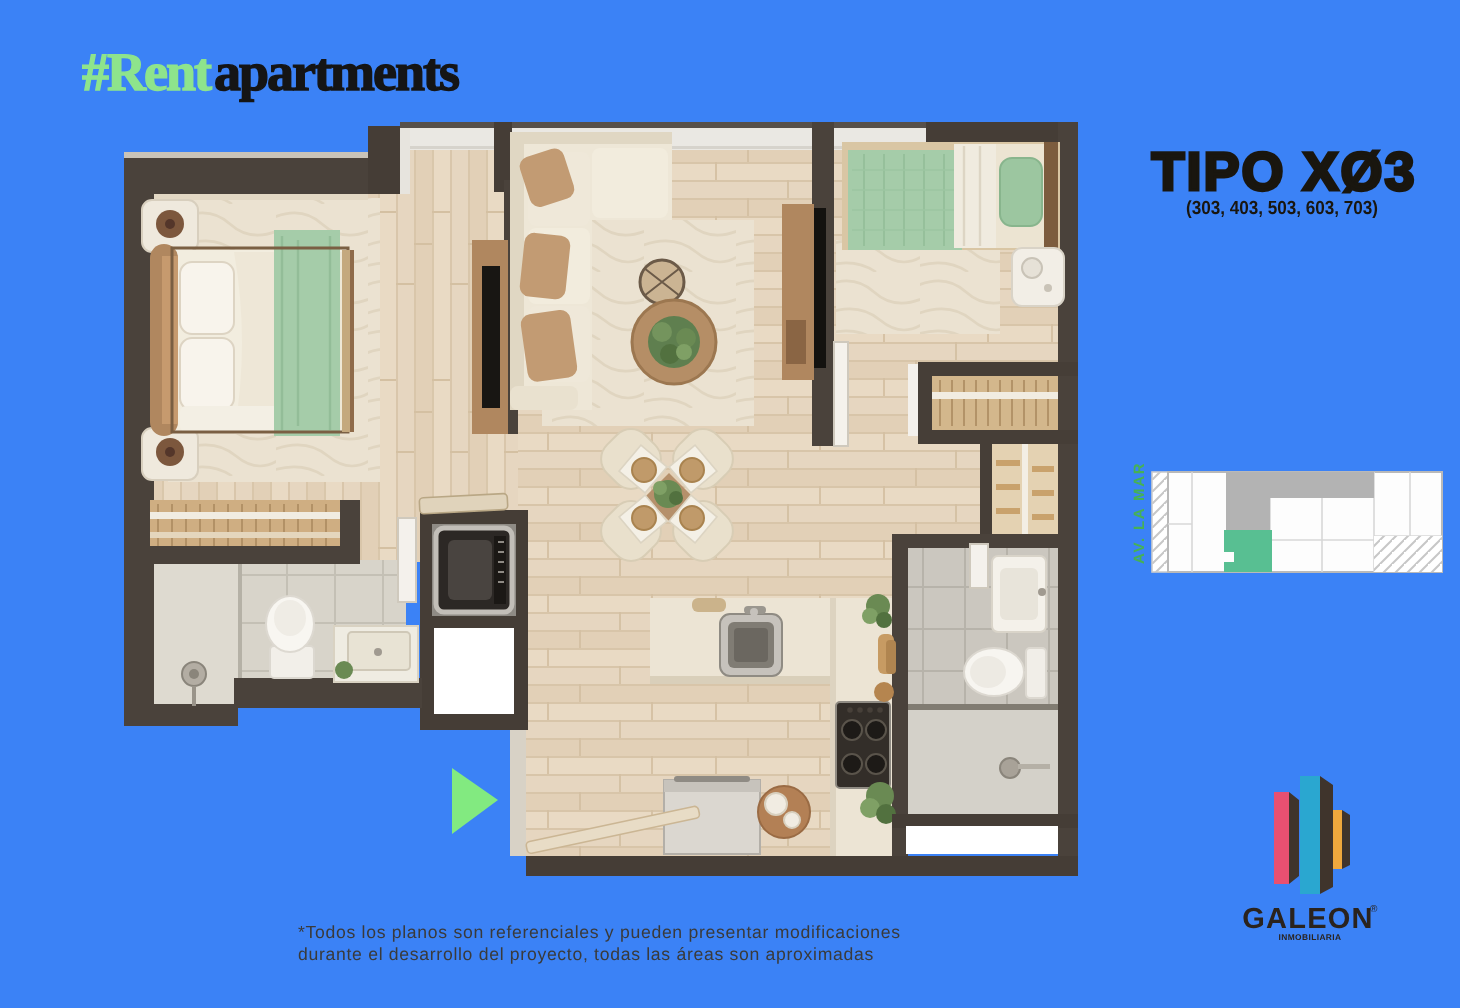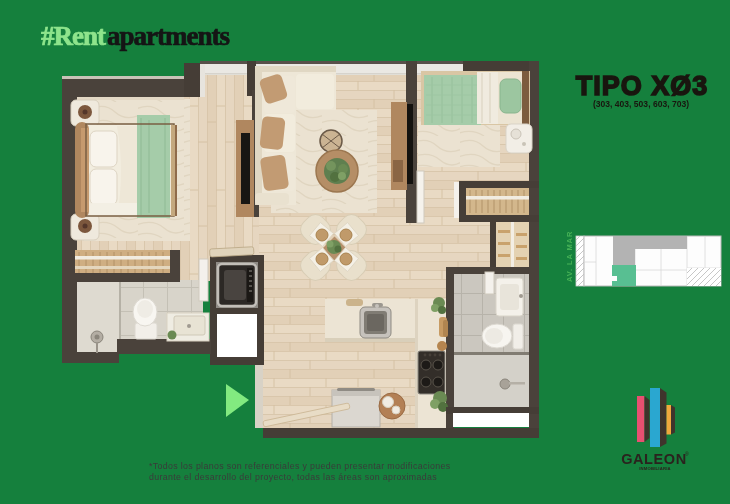--- a/index.html
+++ b/index.html
@@ -1,16 +1,16 @@
 <!DOCTYPE html>
 <html><head>
 <meta charset="utf-8">
 <style>
   html,body{margin:0;padding:0;background:#ffffff;}
-  #page{position:relative;width:730px;height:504px;background:#15803d;overflow:hidden;
+  #page{position:relative;width:730px;height:504px;background:#3b82f6;overflow:hidden;
         font-family:"Liberation Sans", sans-serif;}
   svg{position:absolute;left:0;top:0;}
 </style>
 </head>
 <body>
 
 <div id="page">
 <svg width="730" height="504" viewBox="0 0 730 504">
 <defs>
   <pattern id="woodp" width="84" height="27" patternUnits="userSpaceOnUse">

